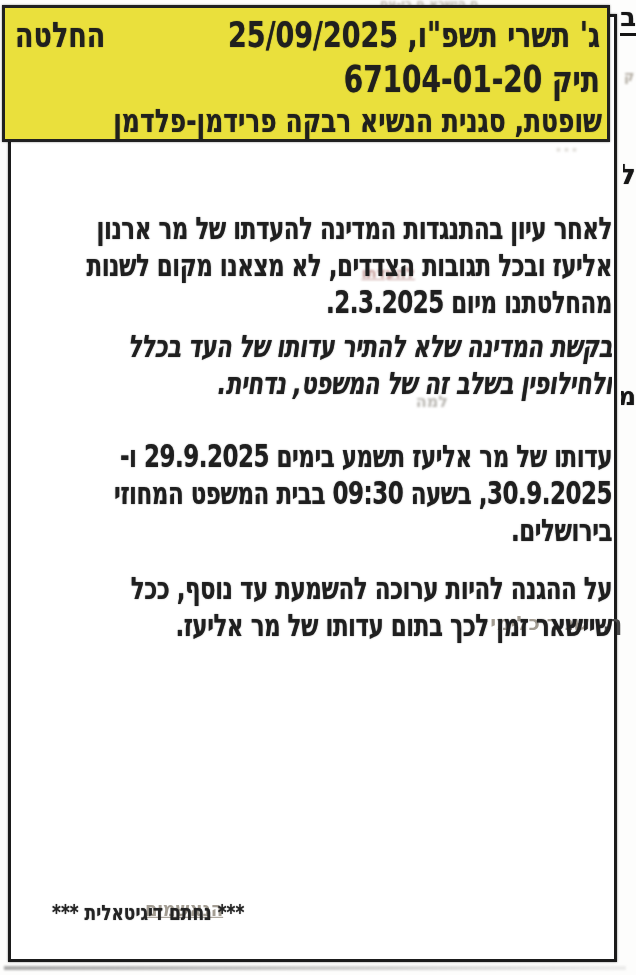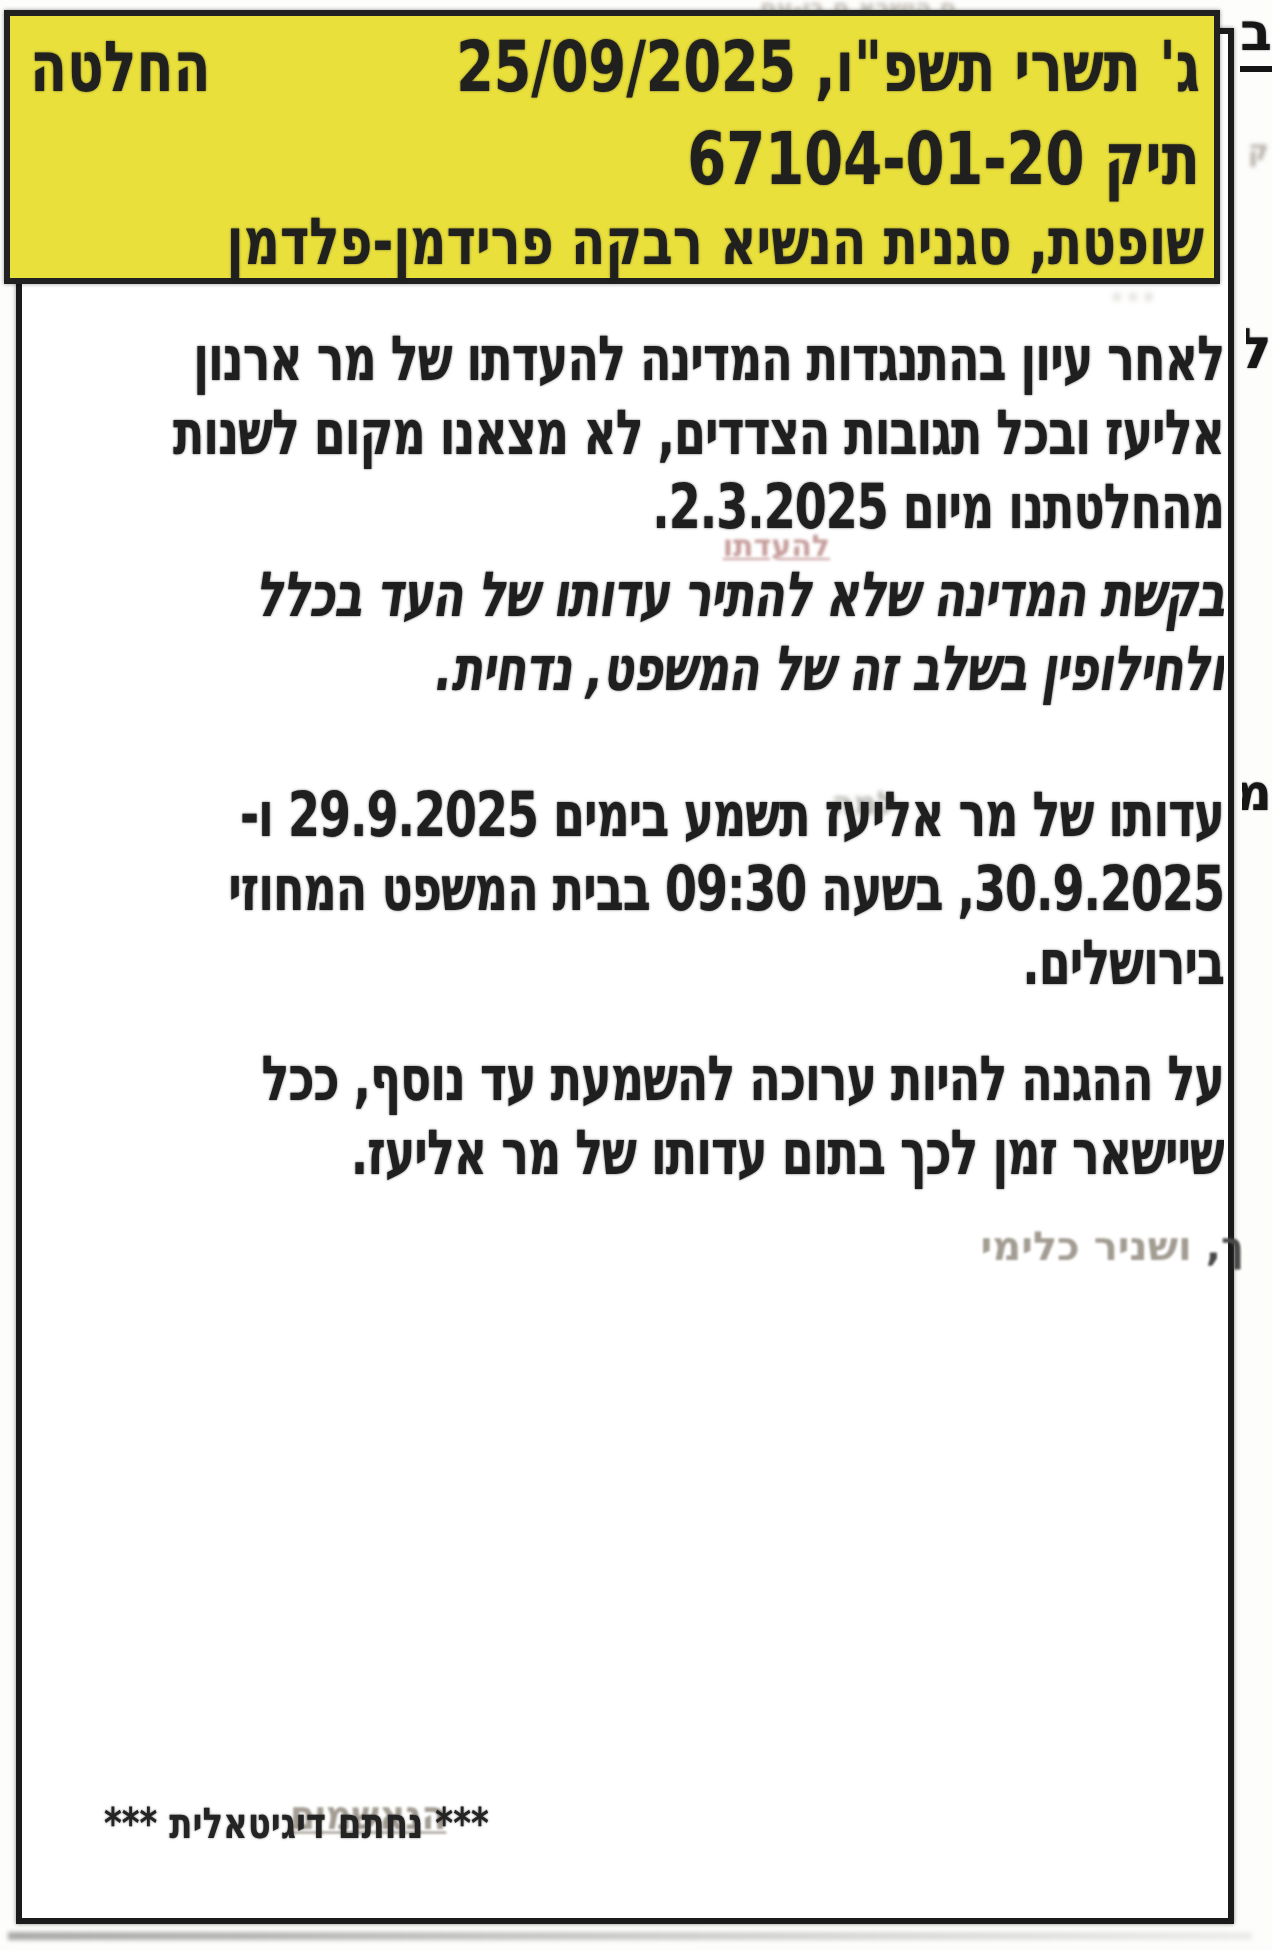--- a/index.html
+++ b/index.html
@@ -24,21 +24,21 @@
     z-index:4;direction:rtl;color:#20201e;font-weight:700;
   }
   .yb-row{white-space:nowrap;transform:scaleY(1.3);transform-origin:50% 0;
     text-shadow:0 0 1px rgba(25,25,25,.65);}
   .yb-row1{display:flex;justify-content:space-between;align-items:flex-start;
     padding:5px 7px 0 10px;font-size:27px;}
   .yb-row2{padding:11px 7px 0 0;text-align:right;font-size:28px;}
   .yb-row3{padding:11px 5px 0 0;text-align:right;font-size:25px;}
   .case-number{margin-left:6px;}
   
-  .paras{left:12px;right:24px;z-index:3;direction:rtl;color:#1f1f1f;font-weight:700;}
+  .paras{left:12px;right:24px;z-index:3;direction:rtl;color:#1f1f1f;font-weight:700;margin-top:48px;}
   .bline{
     font-size:23px;letter-spacing:-0.5px;line-height:37px;height:37px;
     white-space:nowrap;overflow:hidden;direction:rtl;text-align:right;
     transform:scaleY(1.35);transform-origin:50% 0;
     text-shadow:0 0 1px rgba(20,20,20,.7);
   }
   
   .faded{z-index:2;direction:rtl;white-space:nowrap;font-weight:700;}
   .f-top{left:380px;top:-3px;font-size:12px;color:#b0a99e;filter:blur(1px);opacity:.75;}
   .f-pros{right:221px;top:264px;font-size:15px;color:rgba(160,92,88,.6);

